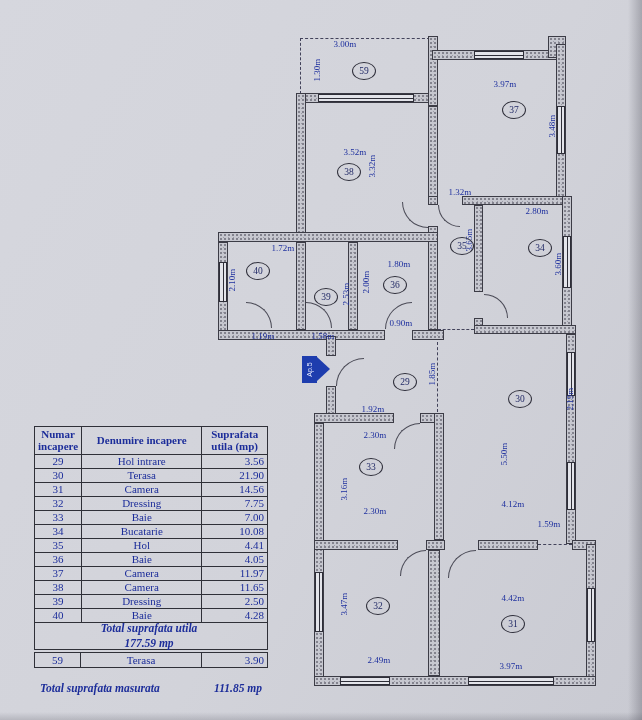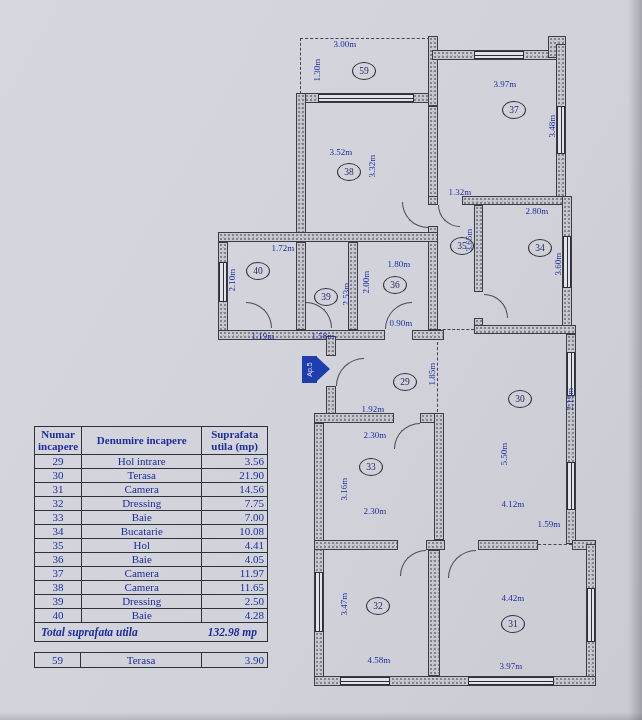--- a/index.html
+++ b/index.html
@@ -31,23 +31,23 @@
   .ap-box{position:absolute;left:302px;top:356px;width:15px;height:27px;background:#1e3dae;display:flex;align-items:center;justify-content:center;}
   .ap-box span{transform:rotate(-90deg);color:#e8ebff;font-size:7px;font-family:"Liberation Sans",sans-serif;white-space:nowrap;}
   .ap-tri{position:absolute;left:317px;top:357px;width:0;height:0;border-top:12px solid transparent;border-bottom:12px solid transparent;border-left:13px solid #1e3dae;}
   
   .areas-table{position:absolute;left:34px;top:426px;width:234px;border-collapse:collapse;color:#1c2d9a;font-size:11px;}
   .areas-table th,.areas-table td{border:1px solid #2f3038;padding:0 3px;height:13px;line-height:1.05;}
   .areas-table th{font-weight:700;text-align:center;height:27px;}
   .cell-nr{text-align:center;}
   .cell-name{text-align:center;padding-left:6px;}
   .cell-area{text-align:right;padding-right:12px;}
-  .total-box{position:absolute;left:34px;width:234px;height:20px;border:1px solid #2f3038;border-top:none;
+  .total-box{position:absolute;left:34px;width:234px;height:28px;border:1px solid #2f3038;border-top:none;
     display:flex;justify-content:space-between;align-items:center;box-sizing:border-box;padding:0 10px 0 6px;
-    color:#1c2d9a;font-style:italic;font-weight:700;font-size:11.5px;}
+    color:#1c2d9a;font-style:italic;font-weight:700;font-size:11.5px;flex-direction:column;}
   .terasa-table{position:absolute;left:34px;top:652px;width:234px;border-collapse:collapse;color:#1c2d9a;font-size:11px;}
   .terasa-table td{border:1px solid #2f3038;padding:0 3px;height:14px;}
   .total-line{position:absolute;left:34px;top:682px;width:234px;display:flex;justify-content:space-between;
     color:#1c2d9a;font-style:italic;font-weight:700;font-size:11.5px;padding:0 6px;box-sizing:border-box;}
   .shadow-right{position:absolute;right:0;top:0;width:14px;height:100%;background:linear-gradient(to right,rgba(0,0,0,0),rgba(50,50,62,.28));}
   .shadow-bottom{position:absolute;left:0;bottom:0;width:100%;height:8px;background:linear-gradient(to bottom,rgba(0,0,0,0),rgba(50,50,62,.18));}
 </style>
 </head>
 <body>
 
@@ -122,21 +122,21 @@
 
     <div class="ap-box">
         <span>Ap.5</span>
       </div>
     <div class="ap-tri"></div>
 
     <span class="dim" style="left:328px;top:39px;">3.00m</span>
     <span class="dim v" style="left:300px;top:65px;">1.30m</span>
     <span class="dim" style="left:488px;top:79px;">3.97m</span>
     <span class="dim v" style="left:535px;top:121px;">3.48m</span>
-    <span class="dim" style="left:324px;top:147px;text-align:center;">3.52m</span>
+    <span class="dim" style="left:338px;top:147px;text-align:center;">3.52m</span>
     <span class="dim v" style="left:355px;top:161px;">3.32m</span>
     <span class="dim" style="left:443px;top:187px;">1.32m</span>
     <span class="dim" style="left:520px;top:206px;">2.80m</span>
     <span class="dim v" style="left:452px;top:235px;">3.65m</span>
     <span class="dim v" style="left:541px;top:259px;">3.60m</span>
     <span class="dim" style="left:266px;top:243px;">1.72m</span>
     <span class="dim v" style="left:215px;top:275px;">2.10m</span>
     <span class="dim" style="left:382px;top:259px;">1.80m</span>
     <span class="dim v" style="left:349px;top:277px;">2.00m</span>
     <span class="dim v" style="left:329px;top:289px;">2.53m</span>
@@ -146,21 +146,21 @@
     <span class="dim v" style="left:415px;top:369px;">1.85m</span>
     <span class="dim" style="left:356px;top:404px;">1.92m</span>
     <span class="dim" style="left:358px;top:430px;">2.30m</span>
     <span class="dim v" style="left:327px;top:484px;">3.16m</span>
     <span class="dim" style="left:358px;top:506px;">2.30m</span>
     <span class="dim v" style="left:487px;top:449px;">5.50m</span>
     <span class="dim v" style="left:553px;top:394px;">2.19m</span>
     <span class="dim" style="left:496px;top:499px;">4.12m</span>
     <span class="dim" style="left:532px;top:519px;">1.59m</span>
     <span class="dim v" style="left:327px;top:599px;">3.47m</span>
-    <span class="dim" style="left:362px;top:655px;">4.58m</span>
+    <span class="dim" style="left:362px;top:655px;">2.49m</span>
     <span class="dim" style="left:496px;top:593px;">4.42m</span>
     <span class="dim" style="left:494px;top:661px;">3.97m</span>
 
     <span class="room" style="left:352px;top:62px;">59</span>
     <span class="room" style="left:502px;top:101px;">37</span>
     <span class="room" style="left:337px;top:163px;">38</span>
     <span class="room" style="left:450px;top:237px;">35</span>
     <span class="room" style="left:528px;top:239px;">34</span>
     <span class="room" style="left:246px;top:262px;">40</span>
     <span class="room" style="left:314px;top:288px;">39</span>
@@ -244,34 +244,38 @@
         <tr>
           <td class="cell-nr">40</td>
           <td class="cell-name">Baie</td>
           <td class="cell-area">4.28</td>
         </tr>
       </tbody>
   </table>
 
   <div class="total-box" style="top:622px;">
     <span>Total suprafata utila</span>
-    <span>132.98 mp</span>
+    <span>177.59 mp</span>
   </div>
 
   <table class="terasa-table">
     <colgroup>
         <col style="width:46px">
         <col style="width:122px">
         <col style="width:66px">
       </colgroup>
     <tbody>
       <tr>
         <td class="cell-nr">59</td>
         <td class="cell-name">Terasa</td>
         <td class="cell-area">3.90</td>
       </tr>
     </tbody>
   </table>
 
+  <div class="total-line">
+    <span>Total suprafata masurata</span>
+    <span>111.85 mp</span>
+  </div>
 
   <div class="shadow-right"></div>
   <div class="shadow-bottom"></div>
 </div>
 
 </body></html>

